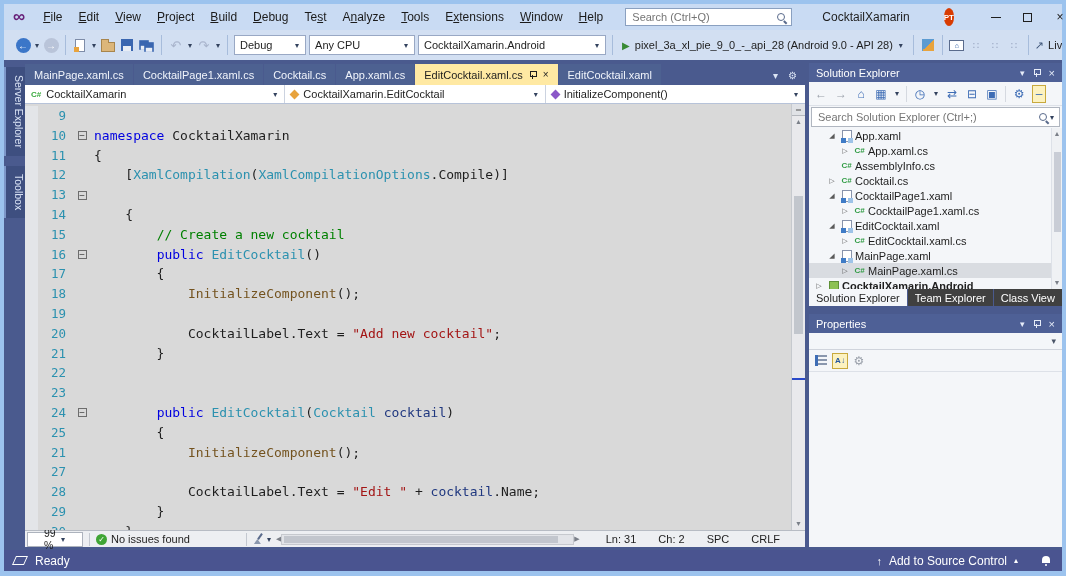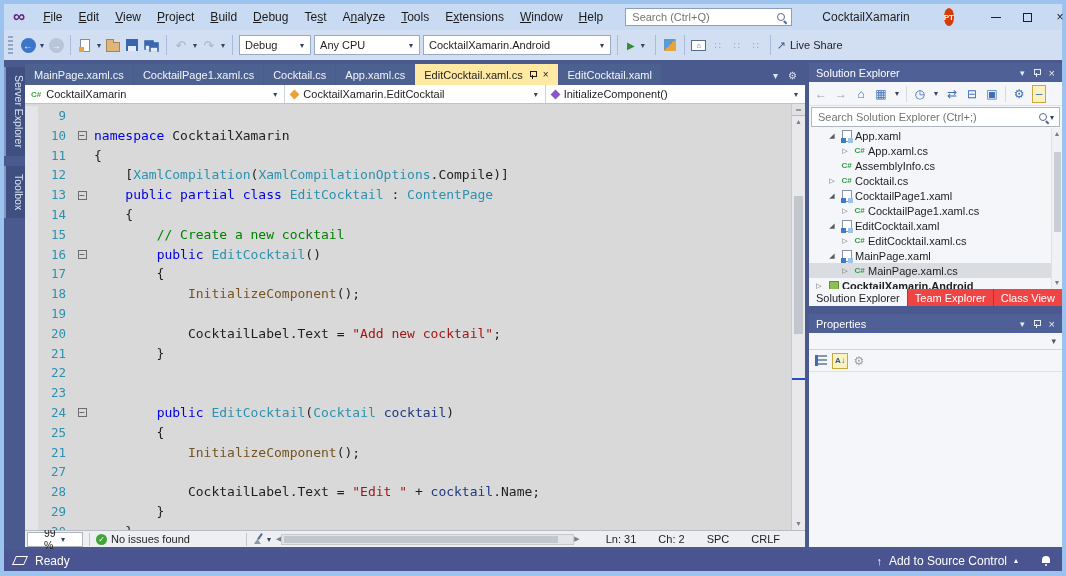--- a/index.html
+++ b/index.html
@@ -118,21 +118,21 @@
   .trow .fico{width:17px;flex:0 0 auto;display:flex;align-items:center;justify-content:center;}
   .fico-cs{color:#2F9B43;font-weight:bold;font-size:8px;font-family:"Liberation Sans",sans-serif;}
   .fico-xaml{position:relative;width:10px;height:12px;background:#fff;border:1px solid #8894AC;}
   .fico-xaml::before{content:"";position:absolute;left:-2px;bottom:-2px;width:5px;height:5px;background:#3E7BC6;}
   .fico-xaml::after{content:"";position:absolute;right:-2px;bottom:-2px;width:5px;height:5px;background:#9DC3E8;}
   .fico-project{width:10px;height:10px;background:#8CC152;border:1px solid #5F9137;}
   .treesb{position:absolute;right:0;top:0;bottom:0;width:11px;background:#EFF1F4;border-left:1px solid #DDE1E8;display:flex;flex-direction:column;align-items:center;}
   .treesb .thumb{width:7px;height:80px;background:#C9CDD6;margin-top:12px;}
   .treesb .sbarrow.down{margin-top:auto;}
   .setabs{height:17px;display:flex;gap:1px;background:#4A5A8E;flex:0 0 auto;}
-  .setab{padding:0 7px;font-size:11px;display:flex;align-items:center;background:#ef4444;color:#fff;}
+  .setab{padding:0 7px;font-size:11px;display:flex;align-items:center;background:#404040;color:#fff;}
   .setab.active{background:#F4F6F9;color:#1E1E1E;}
   .dockgap{height:8px;flex:0 0 auto;}
   
   .propcombo{height:17px;border-bottom:1px solid #D0D4DC;display:flex;align-items:center;justify-content:flex-end;padding:0 6px;color:#4A5568;font-size:9px;flex:0 0 auto;}
   .proptools{height:22px;display:flex;align-items:center;gap:4px;padding:0 5px;border-bottom:1px solid #DDE1E8;flex:0 0 auto;}
   .cat-ic{display:inline-block;width:12px;height:11px;background:repeating-linear-gradient(#8A97AD 0 2px,transparent 2px 4px);border-left:3px solid #3E6DB5;}
   .az-ic{display:flex;align-items:center;justify-content:center;width:16px;height:16px;background:#FCF2C0;border:1px solid #C8A93D;color:#2457A0;font-size:8px;font-weight:bold;}
   .wrench-dis{color:#9AA0AA;font-size:12px;}
   
   .statusbar{position:absolute;left:4px;right:4px;bottom:5px;height:21px;background:#4A5490;color:#fff;display:flex;align-items:center;font-size:12px;padding:0 10px;}
@@ -216,20 +216,21 @@
         <span>Any CPU</span>
         <span class="caret">▾</span>
       </span>
     <span class="combo" style="width:188px">
         <span>CocktailXamarin.Android</span>
         <span class="caret">▾</span>
       </span>
     <span class="tsep"></span>
     <span class="runbtn">
       <span class="play">▶</span>
+      <span>pixel_3a_xl_pie_9_0_-_api_28 (Android 9.0 - API 28)</span>
       <span class="caret">▾</span>
     </span>
     <span class="tsep"></span>
     <span class="tbi">
         <span class="icon-sdk"></span>
       </span>
     <span class="tsep"></span>
     <span class="tbi">
         <span class="icon-devmon">⌂</span>
       </span>
@@ -321,21 +322,20 @@
             <span class="cl-num">12</span>
             <span class="cl-fold"></span>
             <span class="cl-code"><span class="tk-d">    [</span><span class="tk-t">XamlCompilation</span><span class="tk-d">(</span><span class="tk-t">XamlCompilationOptions</span><span class="tk-d">.Compile)]</span></span>
           </div>
           <div class="cl">
             <span class="cl-ind"></span>
             <span class="cl-num">13</span>
             <span class="cl-fold">
               <span class="foldbox">–</span>
             </span>
-            <span class="cl-code"><span class="tk-d">    </span><span class="tk-k">public partial class</span><span class="tk-d"> </span><span class="tk-t">EditCocktail</span><span class="tk-d"> : </span><span class="tk-t">ContentPage</span></span>
           </div>
           <div class="cl">
             <span class="cl-ind"></span>
             <span class="cl-num">14</span>
             <span class="cl-fold"></span>
             <span class="cl-code"><span class="tk-d">    {</span></span>
           </div>
           <div class="cl">
             <span class="cl-ind"></span>
             <span class="cl-num">15</span>

